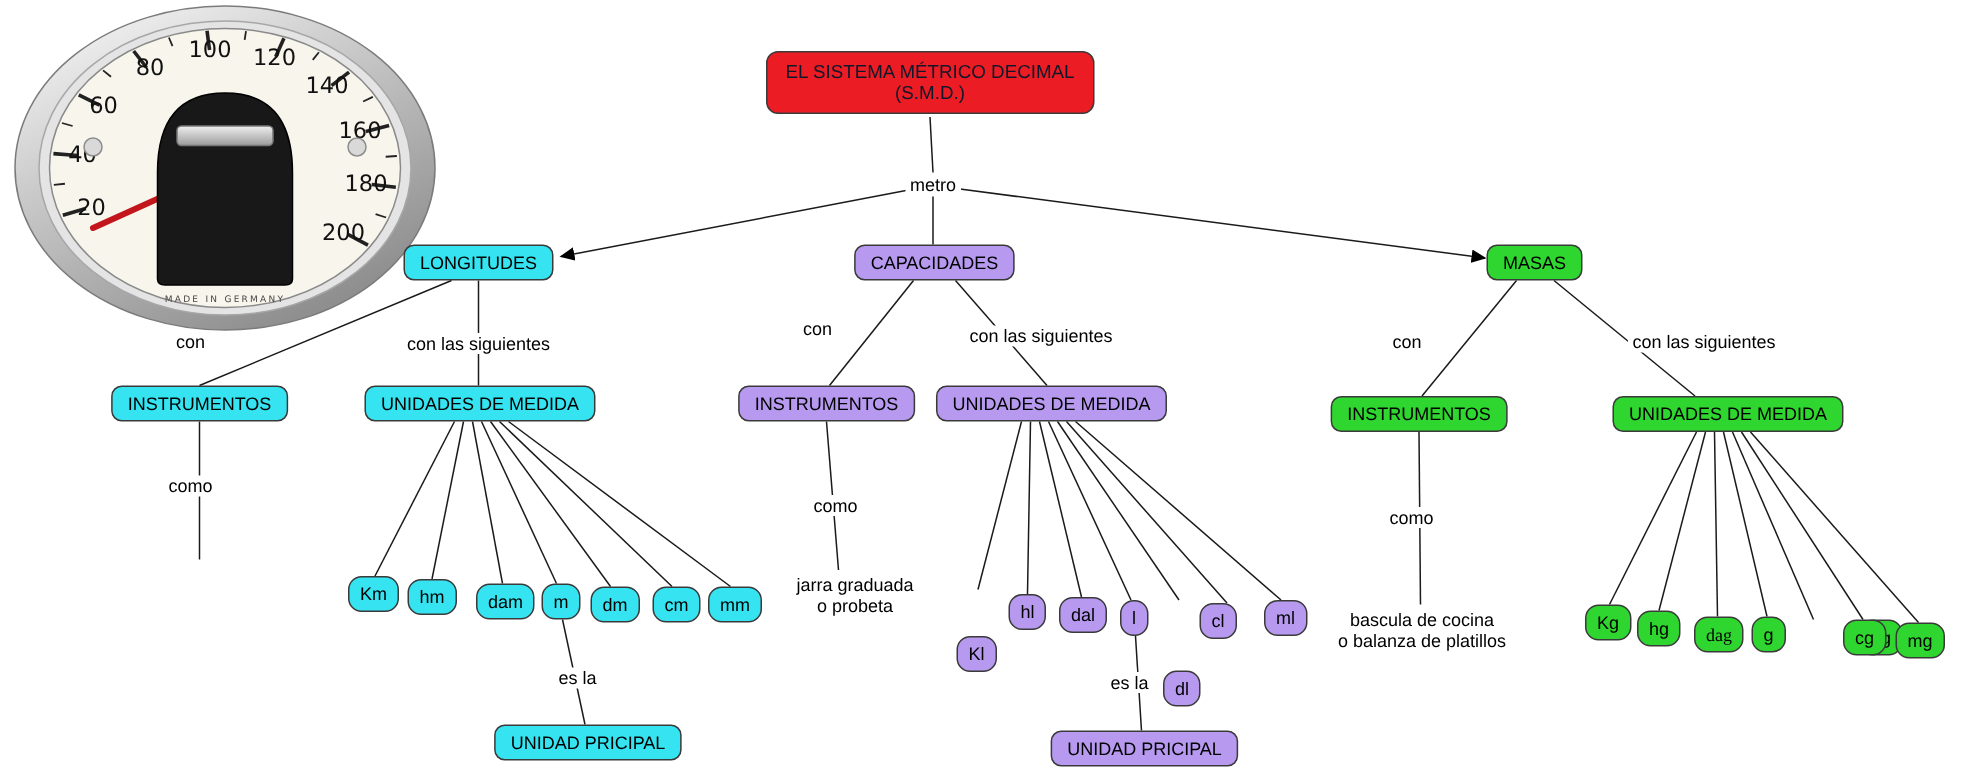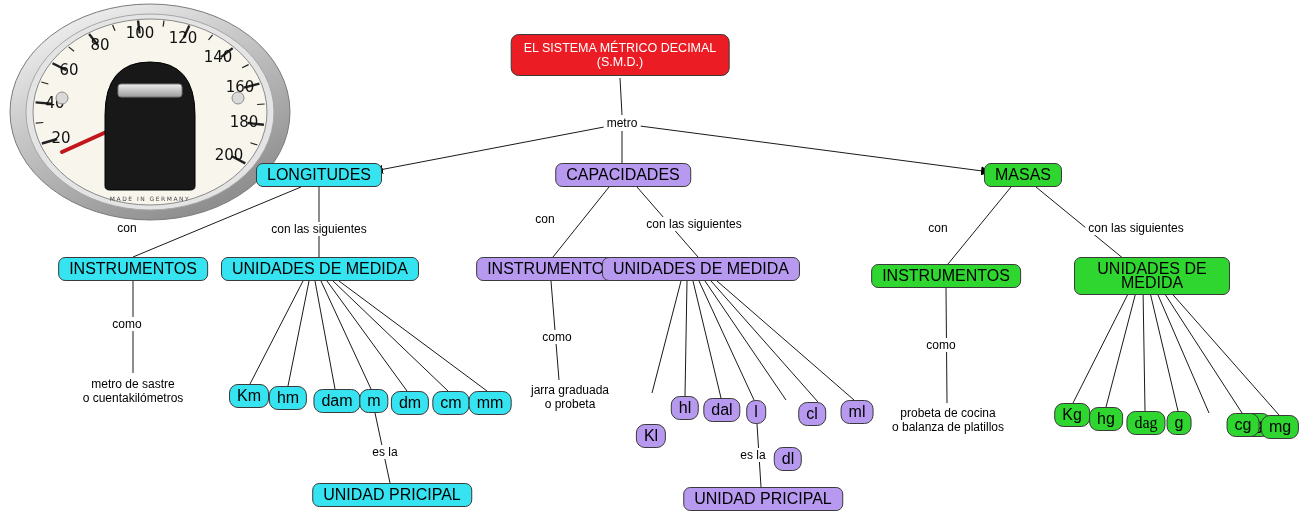--- a/index.html
+++ b/index.html
@@ -5,25 +5,25 @@
   html,body{margin:0;padding:0;background:#ffffff;}
   .canvas{
     position:relative;width:1308px;height:517px;overflow:hidden;
     font-family:"Liberation Sans","DejaVu Sans",sans-serif;
     background:#ffffff;color:#000;
   }
   svg.wires{position:absolute;left:0;top:0;pointer-events:none;}
   .node{
     position:absolute;transform:translate(-50%,-50%);
     border:1px solid #3a3a3a;border-radius:7px;
-    padding:4px 10px;font-size:16px;line-height:14px;
+    padding:4px 10px;font-size:12px;line-height:14px;
     white-space:pre-line;text-align:center;box-sizing:border-box;
   }
   .root{
-    background:#ec1c24;color:#ffffff;border-radius:8px;
+    background:#ec1c24;color:#0f172a;border-radius:8px;
     padding:6px 12px;font-size:12.5px;
   }
   .cyan{background:#35e4f0;}
   .purple{background:#b79af0;}
   .green{background:#2fd62f;}
   .unit{border-radius:9px;padding:4px 7px;min-width:14px;}
   .link-label{
     position:absolute;transform:translate(-50%,-50%);
     background:#ffffff;padding:0 3px;font-size:12px;line-height:14px;
     white-space:pre-line;text-align:center;
@@ -179,30 +179,28 @@
   <div class="node green unit" style="left:1179px;top:423px;">g</div>
   <div class="node green unit" style="left:1210px;top:425px;margin-left:44px;">dg</div>
   <div class="node green unit" style="left:1243px;top:425px;text-align:center;">cg</div>
   <div class="node green unit" style="left:1280px;top:427px;">mg</div>
 
   <div class="link-label" style="left:622px;top:123px;">metro</div>
 
   <div class="link-label" style="left:127px;top:228px;">con</div>
   <div class="link-label" style="left:319px;top:229px;">con las siguientes</div>
   <div class="link-label" style="left:127px;top:324px;">como</div>
-  <div class="link-label" style="left:133px;top:391px;">metro de sastre
-o cuentakilómetros</div>
   <div class="link-label" style="left:385px;top:452px;">es la</div>
 
   <div class="link-label" style="left:545px;top:219px;">con</div>
   <div class="link-label" style="left:694px;top:224px;">con las siguientes</div>
   <div class="link-label" style="left:557px;top:337px;">como</div>
   <div class="link-label" style="left:570px;top:397px;">jarra graduada
 o probeta</div>
   <div class="link-label" style="left:753px;top:455px;">es la</div>
 
   <div class="link-label" style="left:938px;top:228px;">con</div>
   <div class="link-label" style="left:1136px;top:228px;">con las siguientes</div>
   <div class="link-label" style="left:941px;top:345px;">como</div>
-  <div class="link-label" style="left:948px;top:420px;">probeta de cocina
+  <div class="link-label" style="left:948px;top:420px;">bascula de cocina
 o balanza de platillos</div>
 
 </div>
 
 </body></html>

